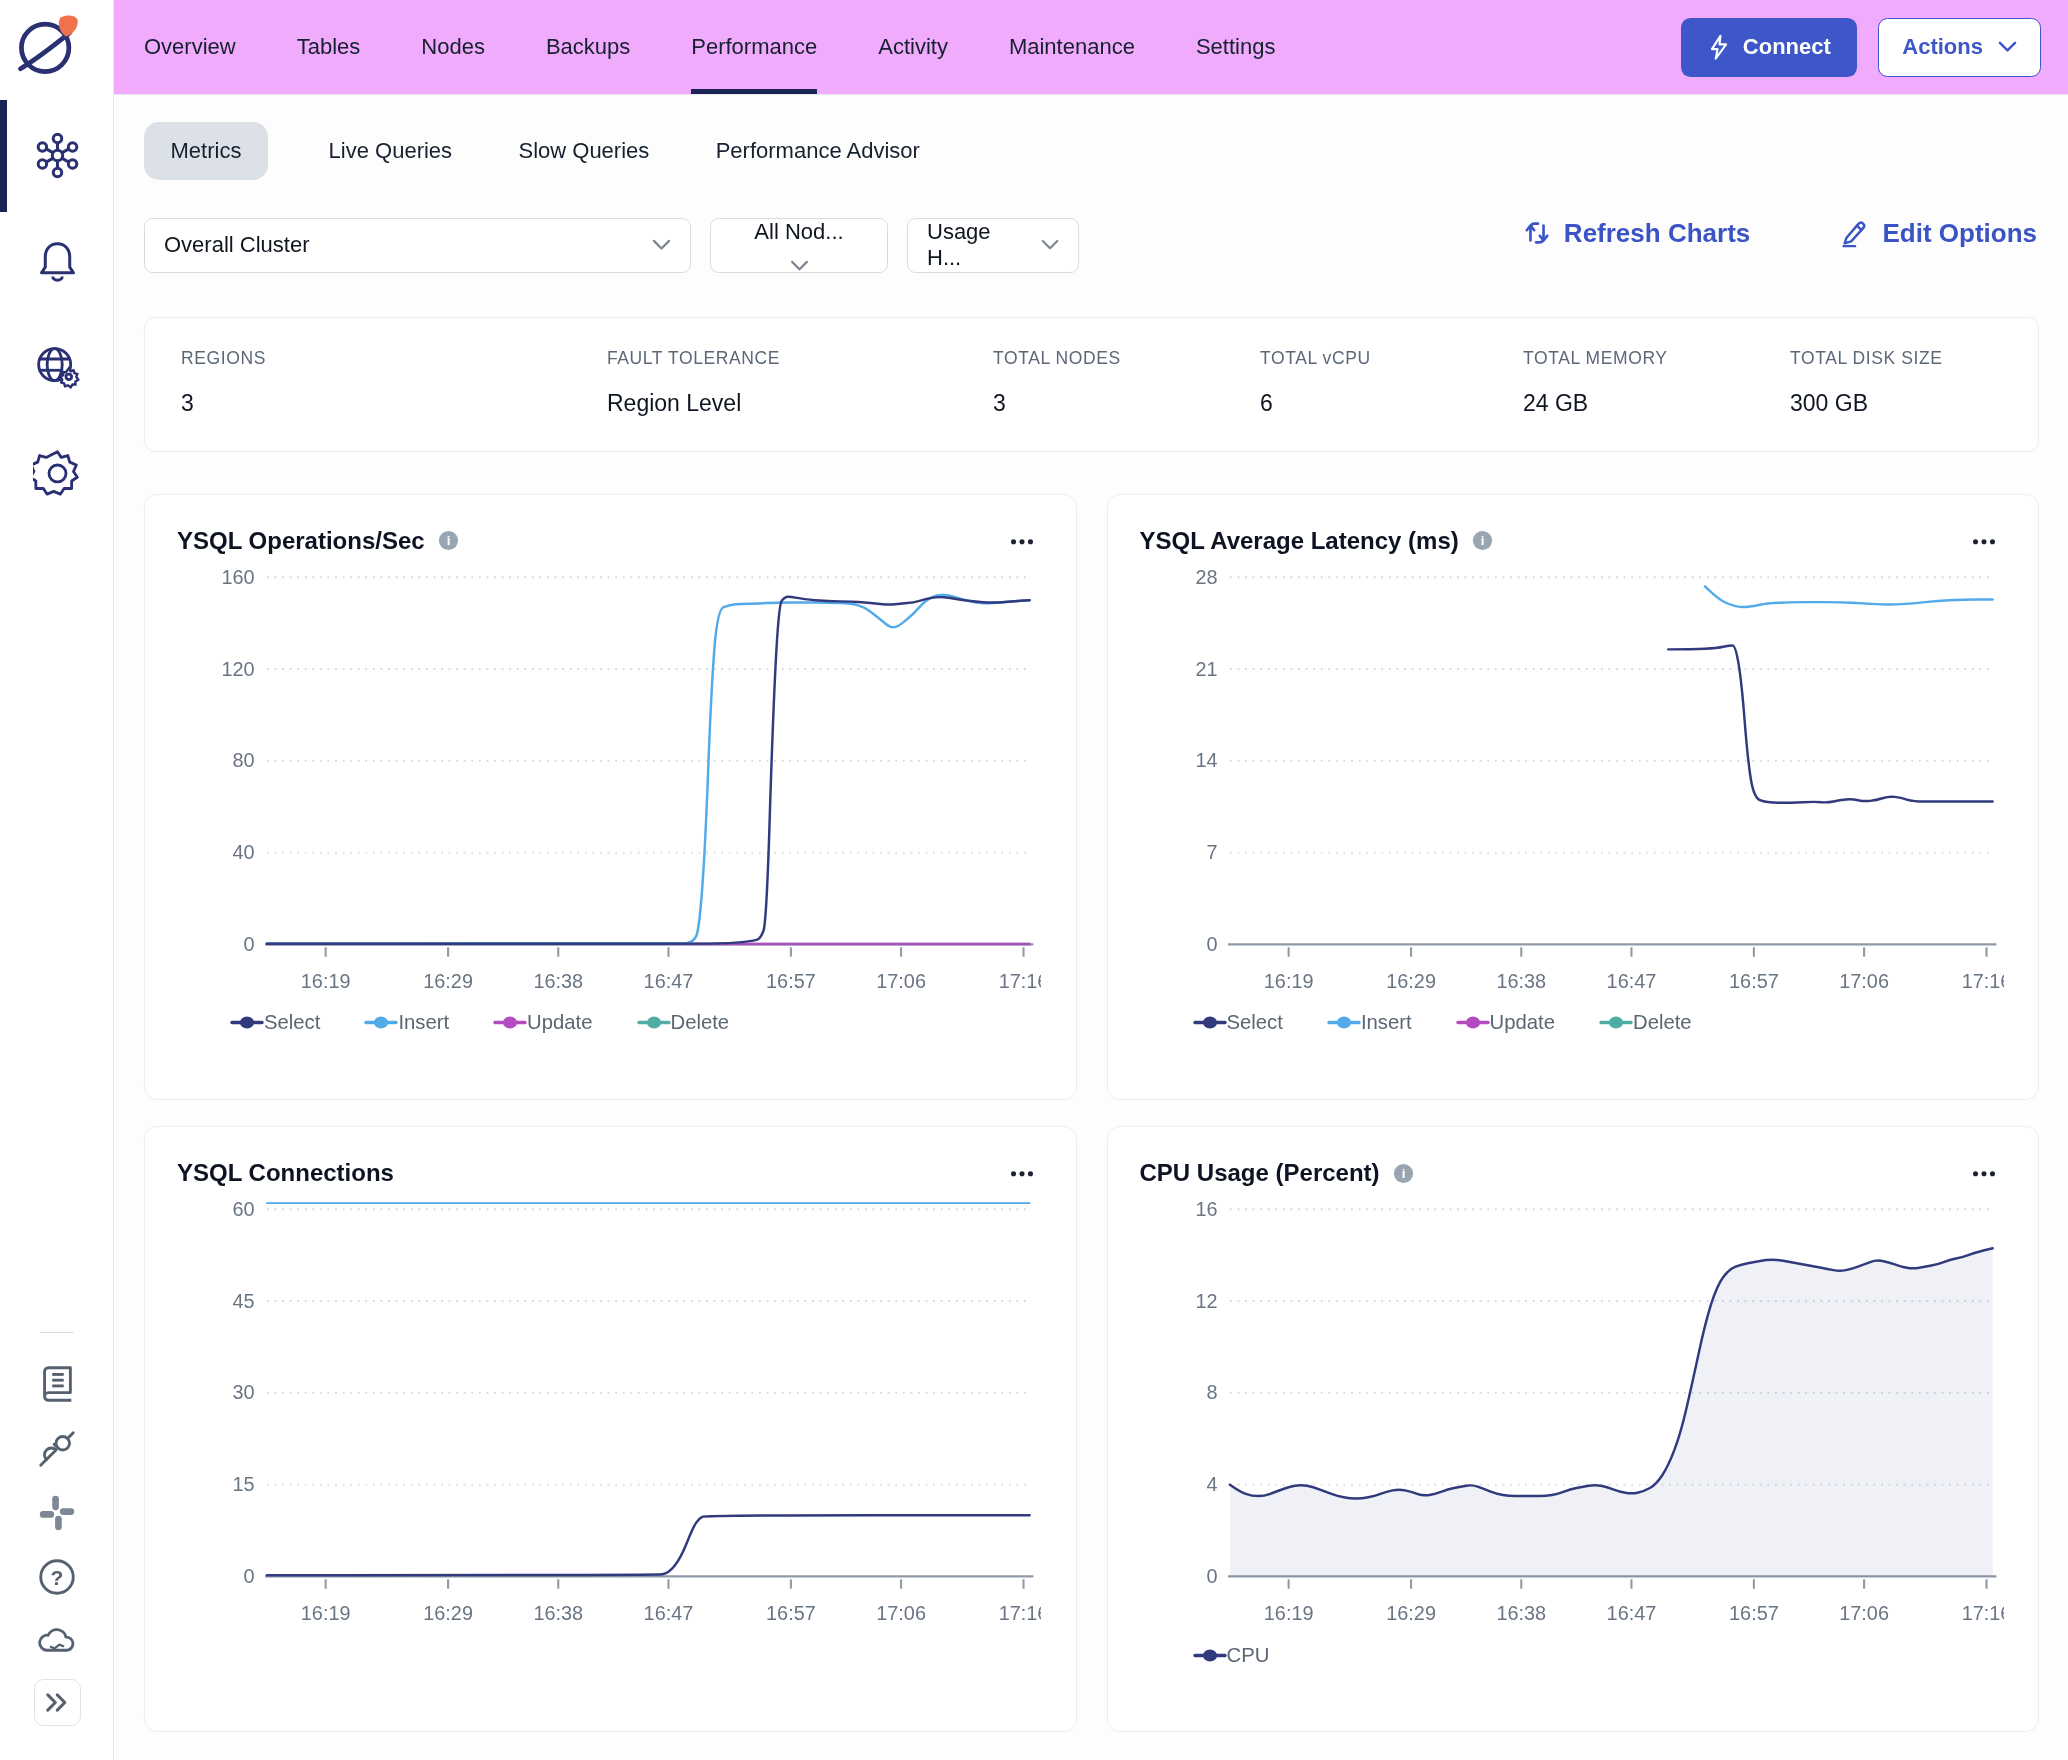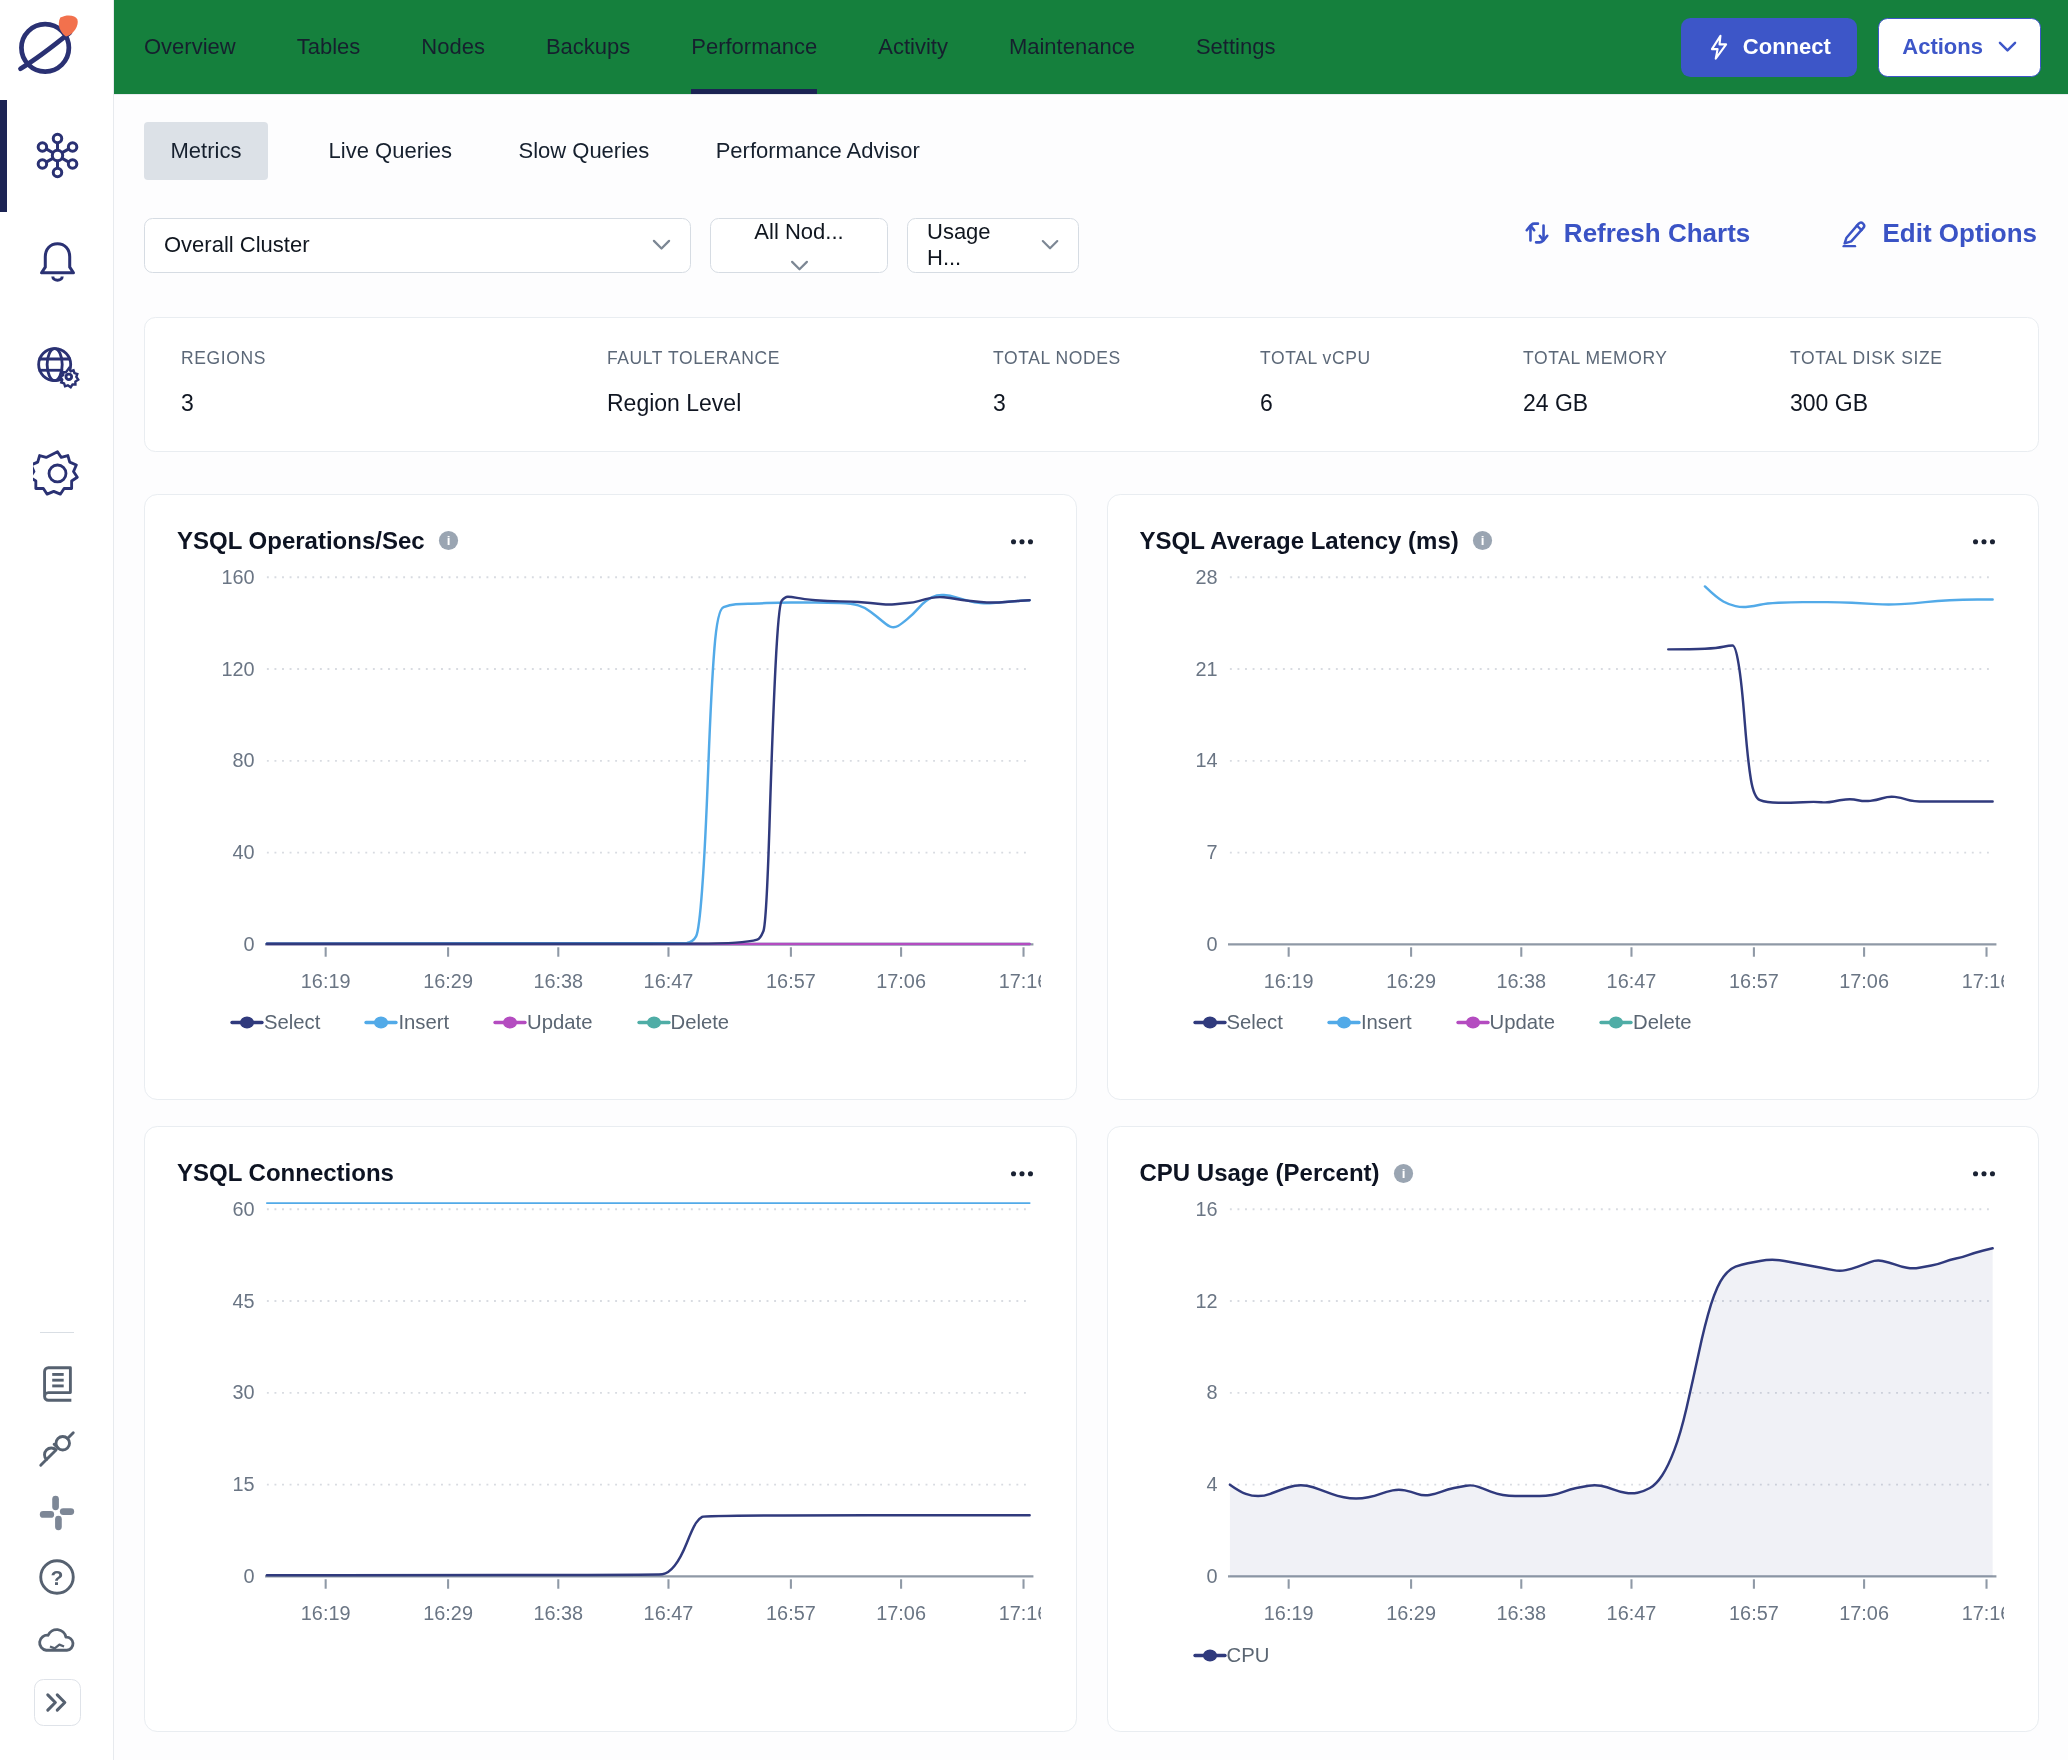--- a/index.html
+++ b/index.html
@@ -27,41 +27,41 @@
   .side-top { position:absolute; top:115px; left:0; width:114px; display:flex; flex-direction:column; gap:24.6px; }
   .side-bottom { position:absolute; bottom:34px; left:0; width:114px; display:flex; flex-direction:column; align-items:center; gap:21px; }
   .side-divider { width:34px; height:1.9px; background:#d9dee4; margin-bottom:7.6px; }
   .expand-btn {
     width:47px; height:47px; border:1.9px solid #dfe3e9; border-radius:9.5px;
     display:flex; align-items:center; justify-content:center; background:#fff;
   }
   
   main { margin-left:114px; width:1955px; height:1760px; background:#fdfdfe; }
   .topnav {
-    height:95px; background:#15803d; border-bottom:0.9px solid #e8ebef;
+    height:95px; background:#f0abfc; border-bottom:0.9px solid #e8ebef;
     display:flex; align-items:center; padding:0 28px 0 30px;
   }
   .nav-tab {
     display:flex; align-items:center; height:100%;
     font-size:22px; color:#16202e; margin-right:61px;
     border-bottom:5.7px solid transparent; padding-top:5.7px; cursor:pointer;
   }
   .nav-tab.active { border-bottom-color:#1c2454; font-weight:500; }
   .btn-connect {
     margin-left:auto; display:flex; align-items:center; gap:12.3px;
     background:#3d56c8; color:#fff; font-weight:700; font-size:22px;
     font-family:inherit; height:59px; padding:0 26.5px; border:none; border-radius:9.5px; cursor:pointer;
   }
   .btn-actions {
     margin-left:21px; display:flex; align-items:center; gap:15px;
     background:#fff; color:#3d56c8; font-weight:700; font-size:22px;
     font-family:inherit; height:59px; padding:0 23px; border:1.9px solid #3d56c8; border-radius:9.5px; cursor:pointer;
   }
   .subtabs { display:flex; align-items:center; gap:55px; padding:26.5px 0 0 30px; }
-  .subtab { font-size:22px; color:#16202e; padding:16px 5.7px; cursor:pointer; border-radius:4px; }
+  .subtab { font-size:22px; color:#16202e; padding:16px 5.7px; cursor:pointer; border-radius:15px; }
   .subtab.active { background:#dce1e7; padding:16px 26.5px; font-weight:500; }
   .filters { display:flex; align-items:flex-start; margin:38px 32px 0 30px; }
   .select {
     display:flex; align-items:center; justify-content:space-between; gap:15px;
     border:1.4px solid #d6dce3; border-radius:8.5px; height:55px; padding:0 19px;
     font-size:22px; color:#10161f; background:#fff; cursor:pointer;
   }
   .select.lg { width:547px; }
   .select.md { width:178px; margin-left:19px;flex-direction:column; }
   .select.sm { width:172px; margin-left:19px; }

